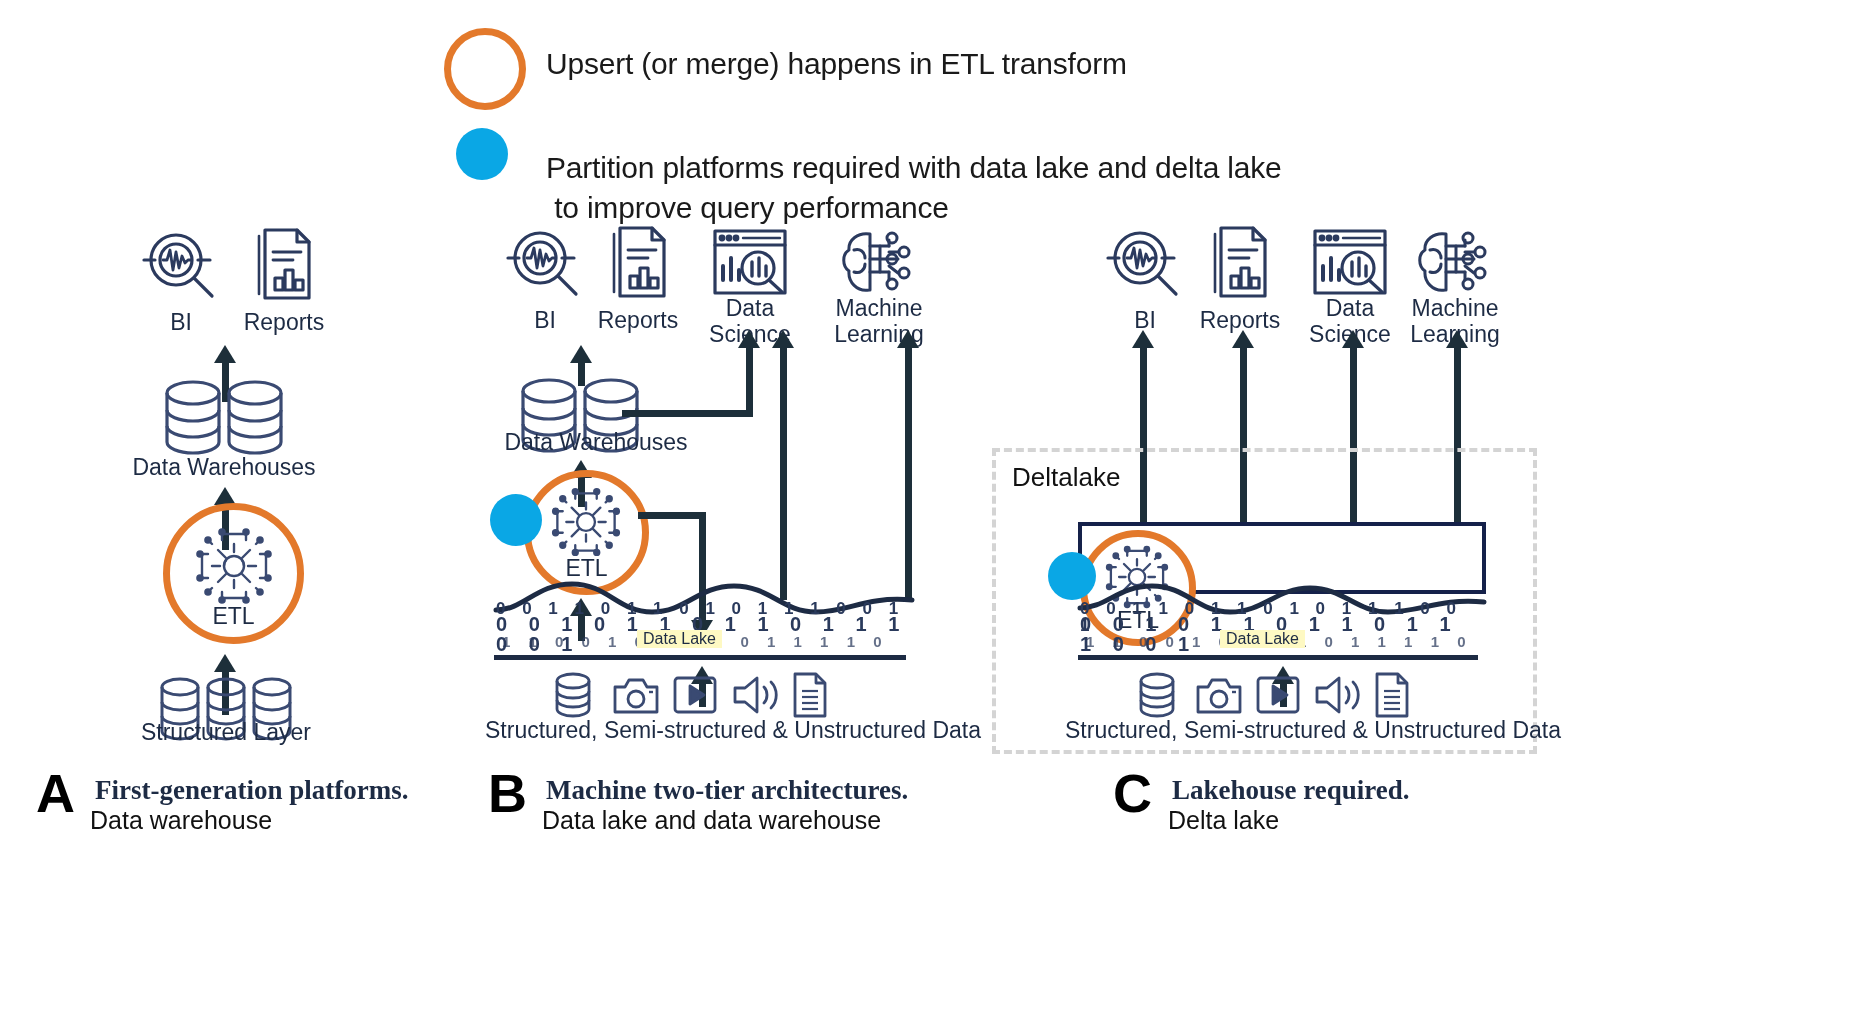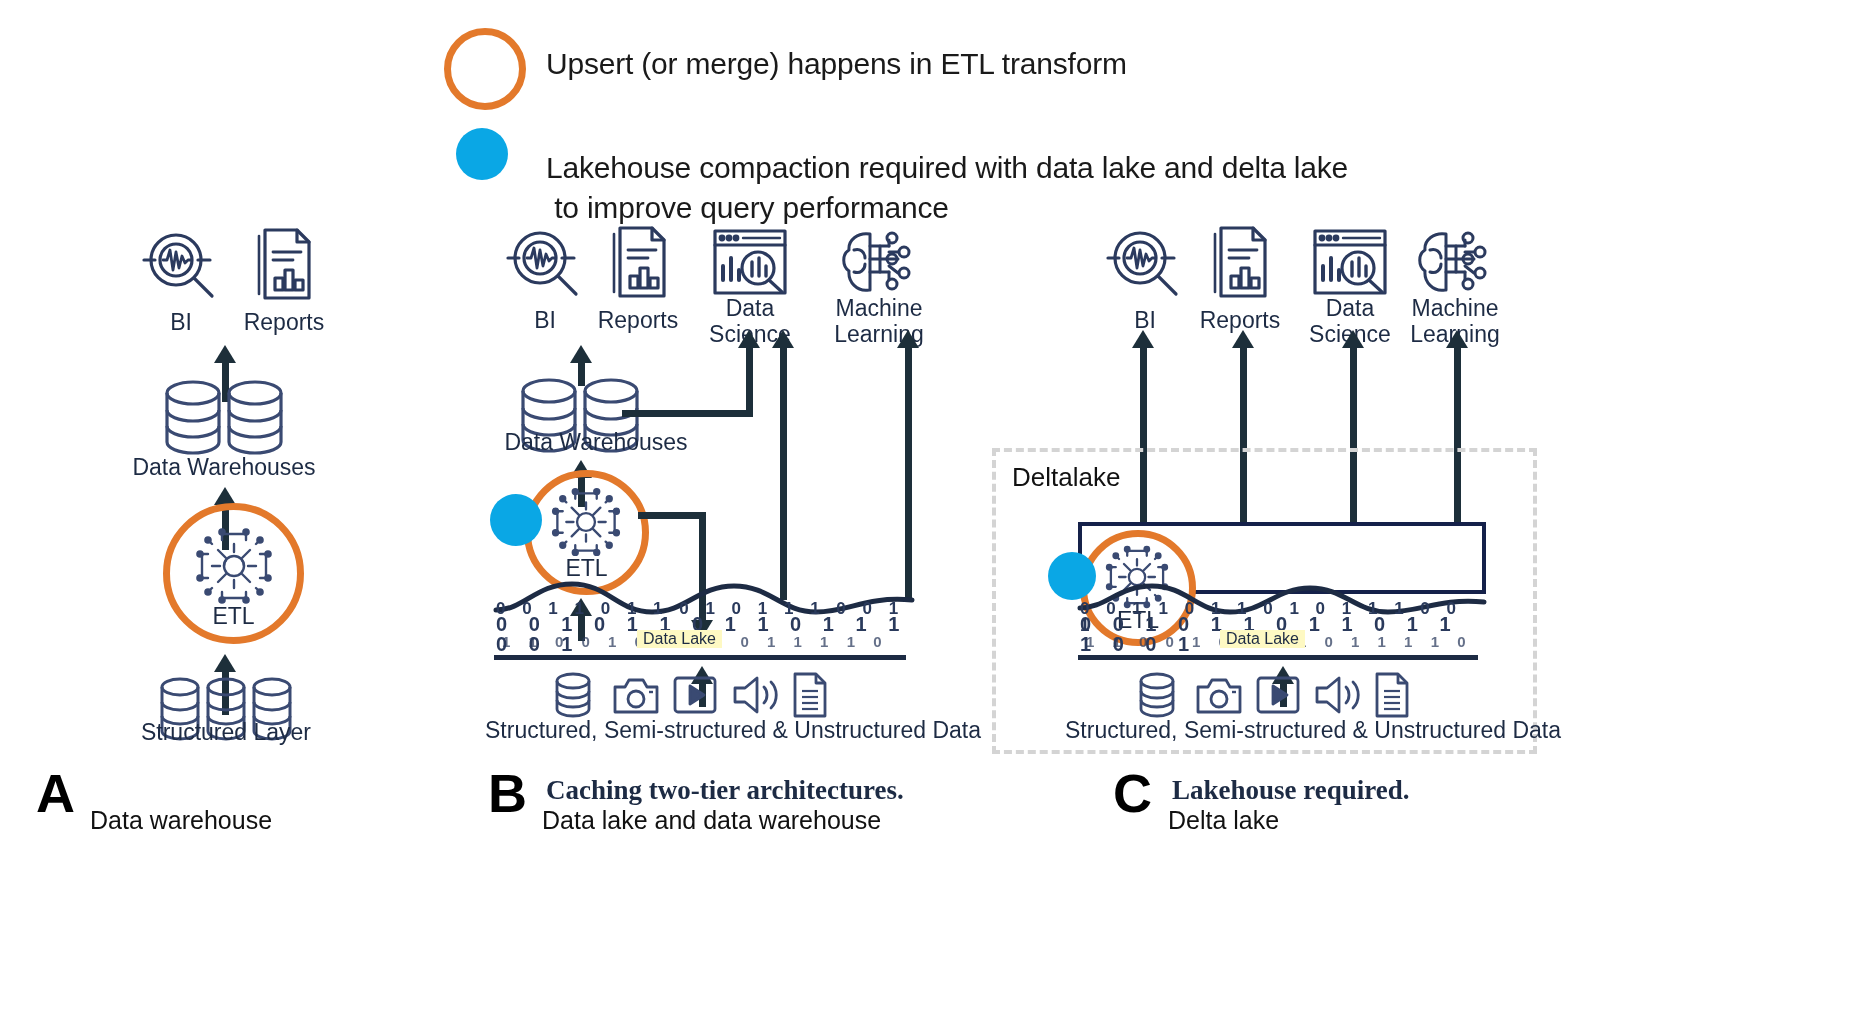--- a/index.html
+++ b/index.html
@@ -174,21 +174,21 @@
 </head>
 <body>
 
 <div class="stage">
 
   <div>
     <div class="legend-circle-open"></div>
     <div class="legend-text" id="legend-text-1">Upsert (or merge) happens in ETL transform</div>
 
     <div class="legend-circle-filled"></div>
-    <div class="legend-text" id="legend-text-2">Lakehouse compaction required with data lake and delta lake
+    <div class="legend-text" id="legend-text-2">Partition platforms required with data lake and delta lake
  to improve query performance</div>
   </div>
 
   <div class="panel" id="panel-a">
 
     <div class="abs" style="left:142px; top:230px;">
       <svg width="78" height="72" viewBox="0 0 78 72">
         <g fill="none" stroke="#2b3a5e" stroke-width="3.2" stroke-linecap="round" stroke-linejoin="round">
           <circle cx="34" cy="30" r="25"></circle>
           <circle cx="34" cy="30" r="16"></circle>
@@ -296,20 +296,21 @@
             <path d="M130,12 L130,56"></path>
           <path d="M94,56 a18,8 0 0 0 36,0"></path>
           <path d="M94,27 a18,8 0 0 0 36,0"></path>
             <path d="M94,41 a18,8 0 0 0 36,0"></path>
         </g>
       </svg>
     </div>
     <div class="node-label" style="left:126px; top:720px; width:200px;">Structured Layer</div>
 
     <div class="caption-letter" style="left:36px; top:766px;">A</div>
+    <div class="caption-title" style="left:95px; top:775px;">First-generation platforms.</div>
     <div class="caption-sub" style="left:90px; top:806px;">Data warehouse</div>
   </div>
 
   <div class="panel" id="panel-b">
 
     <div class="abs" style="left:-54px; top:228px;">
       <svg width="78" height="72" viewBox="0 0 78 72">
         <g fill="none" stroke="#2b3a5e" stroke-width="3.2" stroke-linecap="round" stroke-linejoin="round">
           <circle cx="34" cy="30" r="25"></circle>
             <circle cx="34" cy="30" r="16"></circle>
@@ -520,21 +521,21 @@
           <line x1="10" y1="19" x2="26" y2="19" stroke-width="2.2"></line>
           <line x1="10" y1="25" x2="26" y2="25" stroke-width="2.2"></line>
           <line x1="10" y1="31" x2="26" y2="31" stroke-width="2.2"></line>
           <line x1="10" y1="37" x2="26" y2="37" stroke-width="2.2"></line>
         </g>
       </svg>
     </div>
     <div class="node-label" style="left:-75px; top:718px; width:430px;">Structured, Semi-structured &amp; Unstructured Data</div>
 
     <div class="caption-letter" style="left:-72px; top:766px;">B</div>
-    <div class="caption-title" style="left:-14px; top:775px;">Caching two-tier architectures.</div>
+    <div class="caption-title" style="left:-14px; top:775px;">Machine two-tier architectures.</div>
     <div class="caption-sub" style="left:-18px; top:806px;text-align:center;">Data lake and data warehouse</div>
   </div>
 
   <div class="panel" id="panel-c">
 
     <div class="abs" style="left:-14px; top:228px;">
       <svg width="78" height="72" viewBox="0 0 78 72">
         <g fill="none" stroke="#2b3a5e" stroke-width="3.2" stroke-linecap="round" stroke-linejoin="round">
           <circle cx="34" cy="30" r="25"></circle>
             <circle cx="34" cy="30" r="16"></circle>

